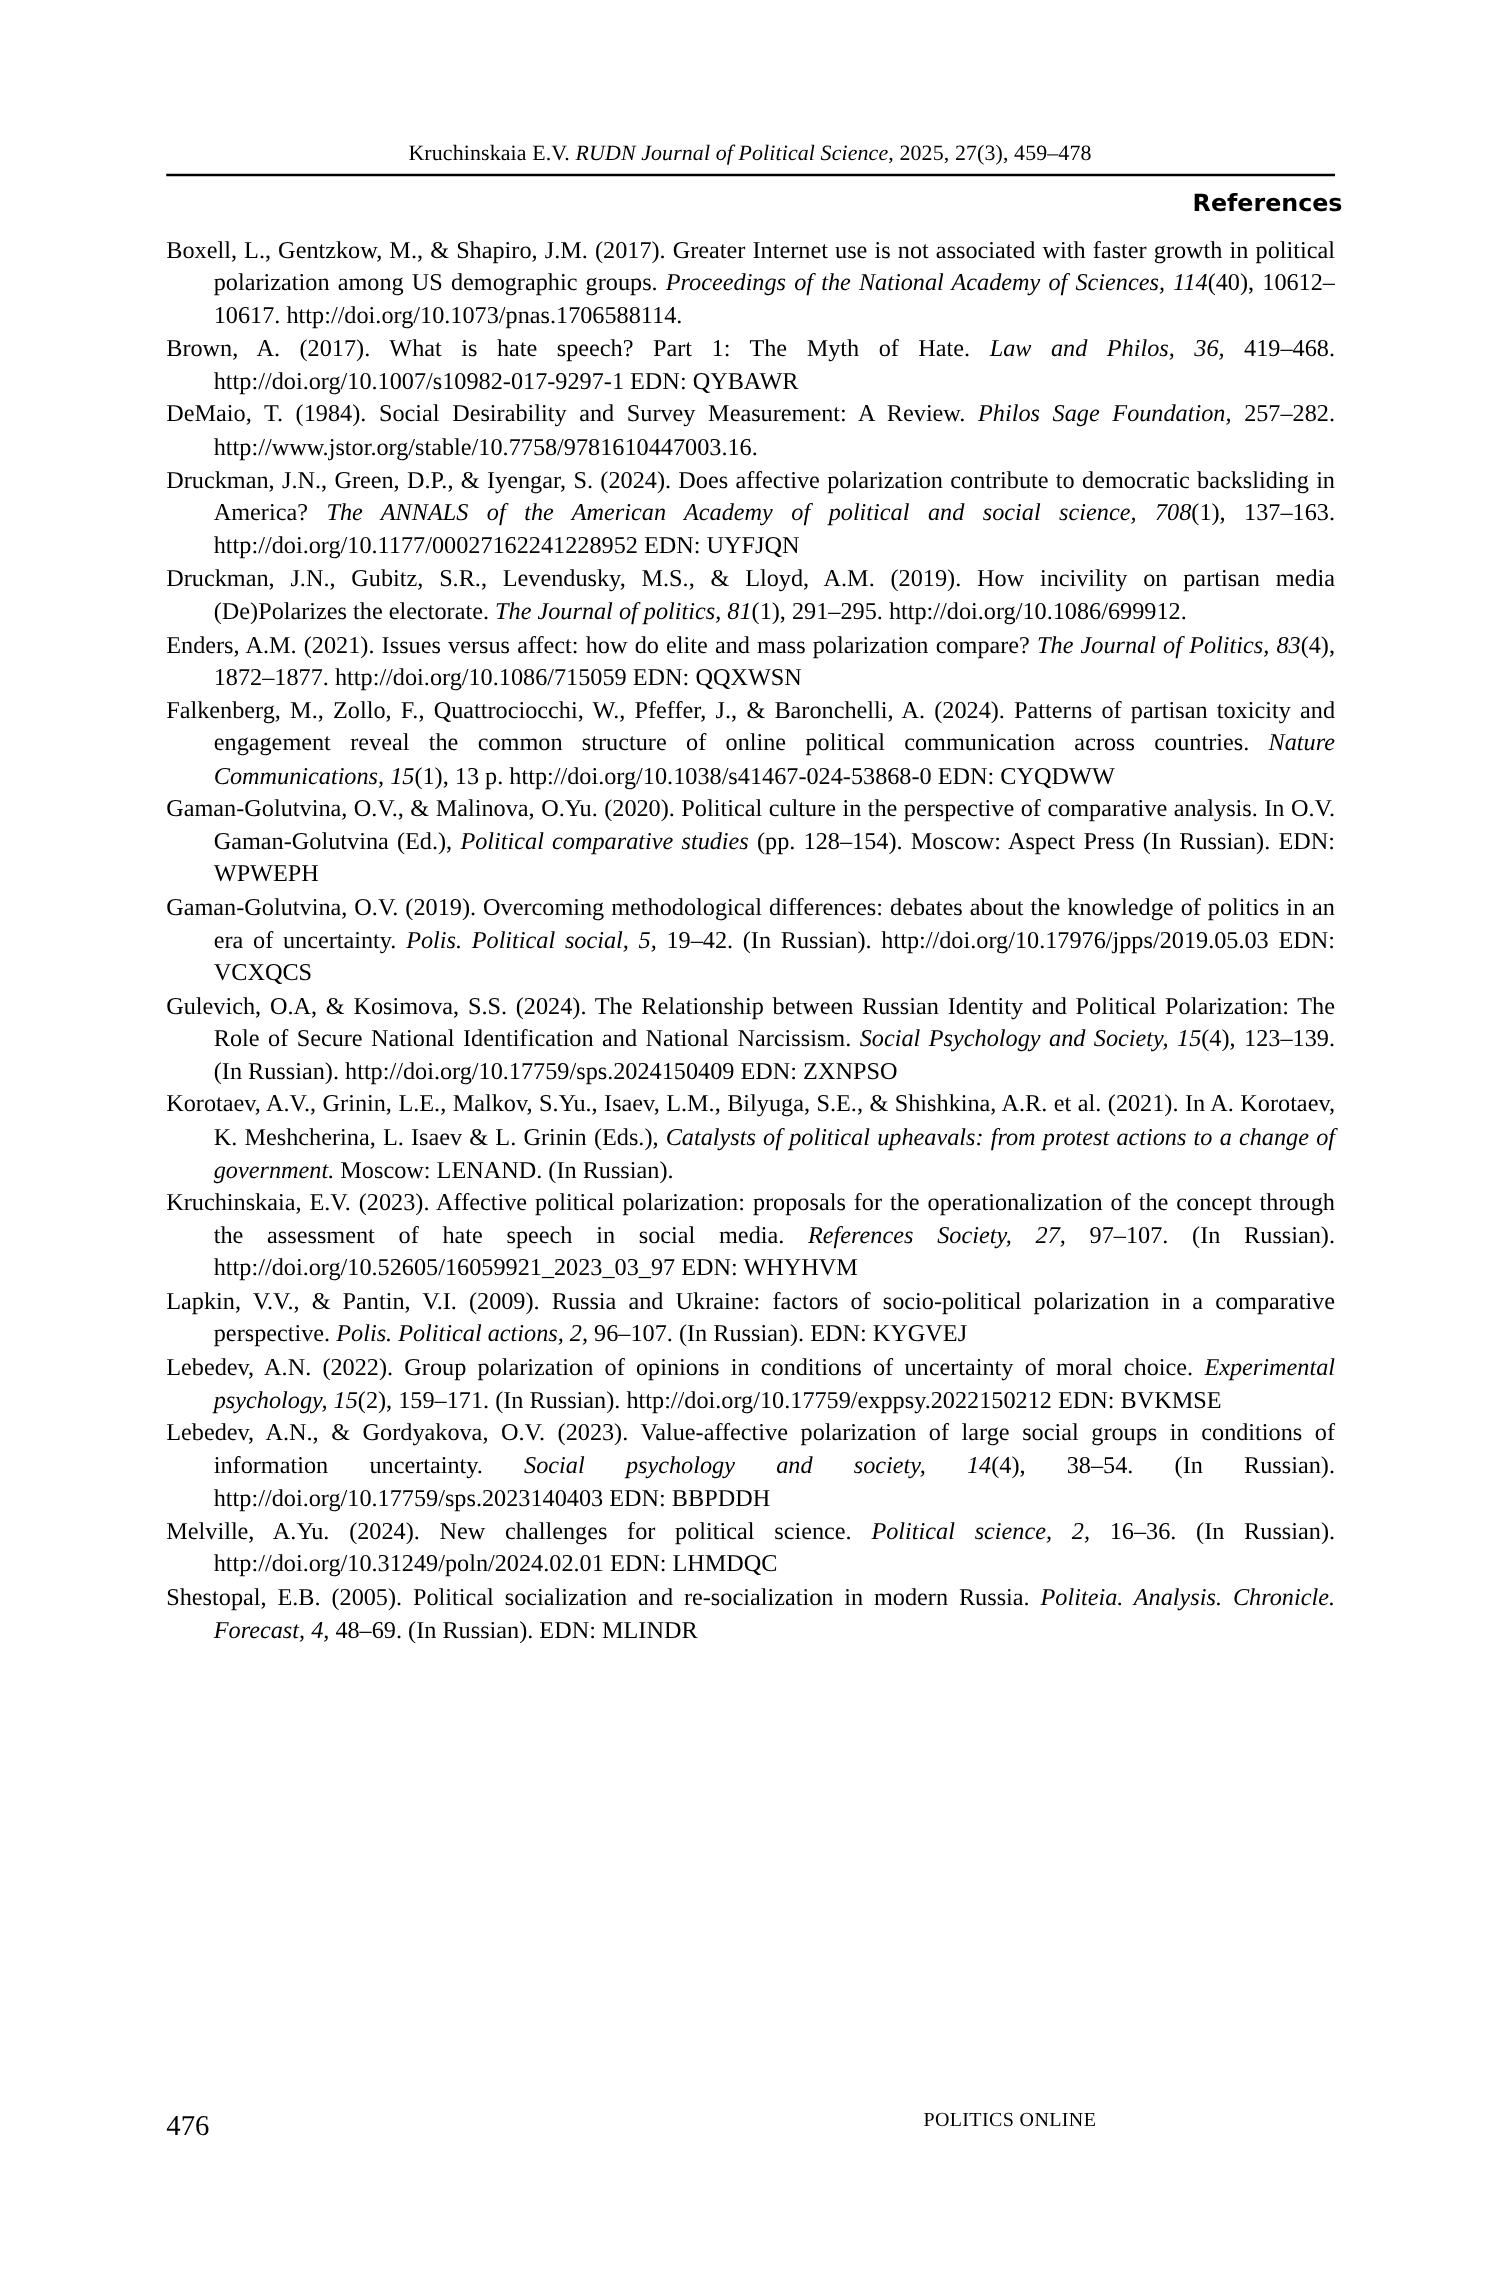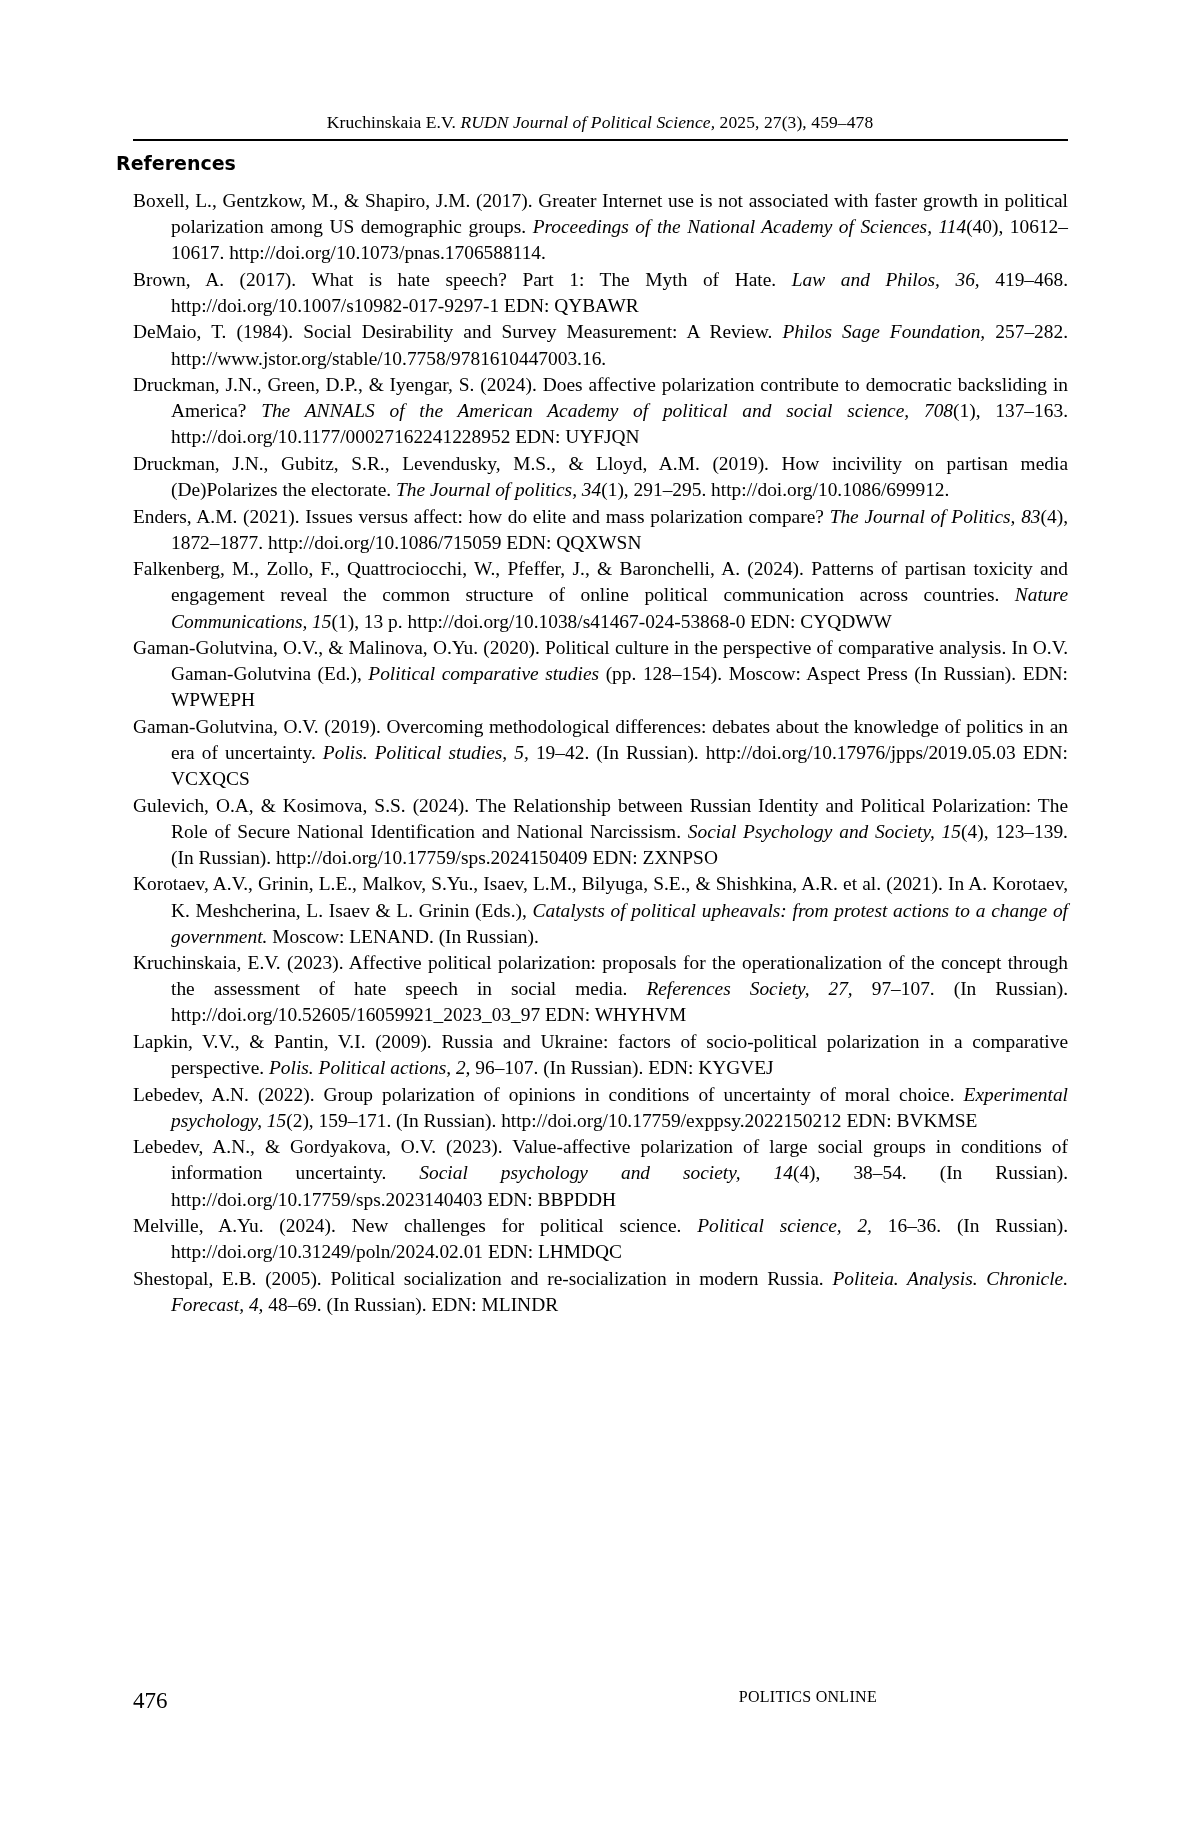--- a/index.html
+++ b/index.html
@@ -39,24 +39,24 @@
   .rule {
     position: absolute;
     left: 133px;
     top: 139px;
     width: 935px;
     height: 1.6px;
     background: #000;
   }
   .section-title {
     position: absolute;
-    left: 116px;
+    left: 134px;
     top: 152px;
     width: 940px;
-    text-align: left;
+    text-align: right;
     font-family: "DejaVu Sans", sans-serif;
     font-weight: bold;
     font-size: 19px;
   }
   .reflist {
     position: absolute;
     left: 133px;
     top: 188px;
     width: 935px;
     font-size: 19.4px;
@@ -95,25 +95,25 @@
 
   <div class="rule"></div>
 
   <div class="section-title">References</div>
 
   <div class="reflist">
       <p class="ref">Boxell, L., Gentzkow, M., &amp; Shapiro, J.M. (2017). Greater Internet use is not associated with faster growth in political polarization among US demographic groups. <i>Proceedings of the National Academy of Sciences, 114</i>(40), 10612–10617. http://doi.org/10.1073/pnas.1706588114.</p>
       <p class="ref">Brown, A. (2017). What is hate speech? Part 1: The Myth of Hate. <i>Law and Philos, 36,</i> 419–468. http://doi.org/10.1007/s10982-017-9297-1 EDN: QYBAWR</p>
       <p class="ref">DeMaio, T. (1984). Social Desirability and Survey Measurement: A Review. <i>Philos Sage Foundation,</i> 257–282. http://www.jstor.org/stable/10.7758/9781610447003.16.</p>
       <p class="ref">Druckman, J.N., Green, D.P., &amp; Iyengar, S. (2024). Does affective polarization contribute to democratic backsliding in America? <i>The ANNALS of the American Academy of political and social science, 708</i>(1), 137–163. http://doi.org/10.1177/00027162241228952 EDN: UYFJQN</p>
-      <p class="ref">Druckman, J.N., Gubitz, S.R., Levendusky, M.S., &amp; Lloyd, A.M. (2019). How incivility on partisan media (De)Polarizes the electorate. <i>The Journal of politics, 34</i>(1), 291–295. http://doi.org/10.1086/699912.</p>
+      <p class="ref">Druckman, J.N., Gubitz, S.R., Levendusky, M.S., &amp; Lloyd, A.M. (2019). How incivility on partisan media (De)Polarizes the electorate. <i>The Journal of politics, 81</i>(1), 291–295. http://doi.org/10.1086/699912.</p>
       <p class="ref">Enders, A.M. (2021). Issues versus affect: how do elite and mass polarization compare? <i>The Journal of Politics, 83</i>(4), 1872–1877. http://doi.org/10.1086/715059 EDN: QQXWSN</p>
       <p class="ref">Falkenberg, M., Zollo, F., Quattrociocchi, W., Pfeffer, J., &amp; Baronchelli, A. (2024). Patterns of partisan toxicity and engagement reveal the common structure of online political communication across countries. <i>Nature Communications, 15</i>(1), 13 p. http://doi.org/10.1038/s41467-024-53868-0 EDN: CYQDWW</p>
       <p class="ref">Gaman-Golutvina, O.V., &amp; Malinova, O.Yu. (2020). Political culture in the perspective of comparative analysis. In O.V. Gaman-Golutvina (Ed.), <i>Political comparative studies</i> (pp. 128–154). Moscow: Aspect Press (In Russian). EDN: WPWEPH</p>
-      <p class="ref">Gaman-Golutvina, O.V. (2019). Overcoming methodological differences: debates about the knowledge of politics in an era of uncertainty. <i>Polis. Political studies, 5,</i> 19–42. (In Russian). http://doi.org/10.17976/jpps/2019.05.03 EDN: VCXQCS</p>
+      <p class="ref">Gaman-Golutvina, O.V. (2019). Overcoming methodological differences: debates about the knowledge of politics in an era of uncertainty. <i>Polis. Political social, 5,</i> 19–42. (In Russian). http://doi.org/10.17976/jpps/2019.05.03 EDN: VCXQCS</p>
       <p class="ref">Gulevich, O.A, &amp; Kosimova, S.S. (2024). The Relationship between Russian Identity and Political Polarization: The Role of Secure National Identification and National Narcissism. <i>Social Psychology and Society, 15</i>(4), 123–139. (In Russian). http://doi.org/10.17759/sps.2024150409 EDN: ZXNPSO</p>
       <p class="ref">Korotaev, A.V., Grinin, L.E., Malkov, S.Yu., Isaev, L.M., Bilyuga, S.E., &amp; Shishkina, A.R. et al. (2021). In A. Korotaev, K. Meshcherina, L. Isaev &amp; L. Grinin (Eds.), <i>Catalysts of political upheavals: from protest actions to a change of government.</i> Moscow: LENAND. (In Russian).</p>
       <p class="ref">Kruchinskaia, E.V. (2023). Affective political polarization: proposals for the operationalization of the concept through the assessment of hate speech in social media. <i>References Society, 27,</i> 97–107. (In Russian). http://doi.org/10.52605/16059921_2023_03_97 EDN: WHYHVM</p>
       <p class="ref">Lapkin, V.V., &amp; Pantin, V.I. (2009). Russia and Ukraine: factors of socio-political polarization in a comparative perspective. <i>Polis. Political actions, 2,</i> 96–107. (In Russian). EDN: KYGVEJ</p>
       <p class="ref">Lebedev, A.N. (2022). Group polarization of opinions in conditions of uncertainty of moral choice. <i>Experimental psychology, 15</i>(2), 159–171. (In Russian). http://doi.org/10.17759/exppsy.2022150212 EDN: BVKMSE</p>
       <p class="ref">Lebedev, A.N., &amp; Gordyakova, O.V. (2023). Value-affective polarization of large social groups in conditions of information uncertainty. <i>Social psychology and society, 14</i>(4), 38–54. (In Russian). http://doi.org/10.17759/sps.2023140403 EDN: BBPDDH</p>
       <p class="ref">Melville, A.Yu. (2024). New challenges for political science. <i>Political science, 2,</i> 16–36. (In Russian). http://doi.org/10.31249/poln/2024.02.01 EDN: LHMDQC</p>
       <p class="ref">Shestopal, E.B. (2005). Political socialization and re-socialization in modern Russia. <i>Politeia. Analysis. Chronicle. Forecast, 4,</i> 48–69. (In Russian). EDN: MLINDR</p>
     </div>
 

